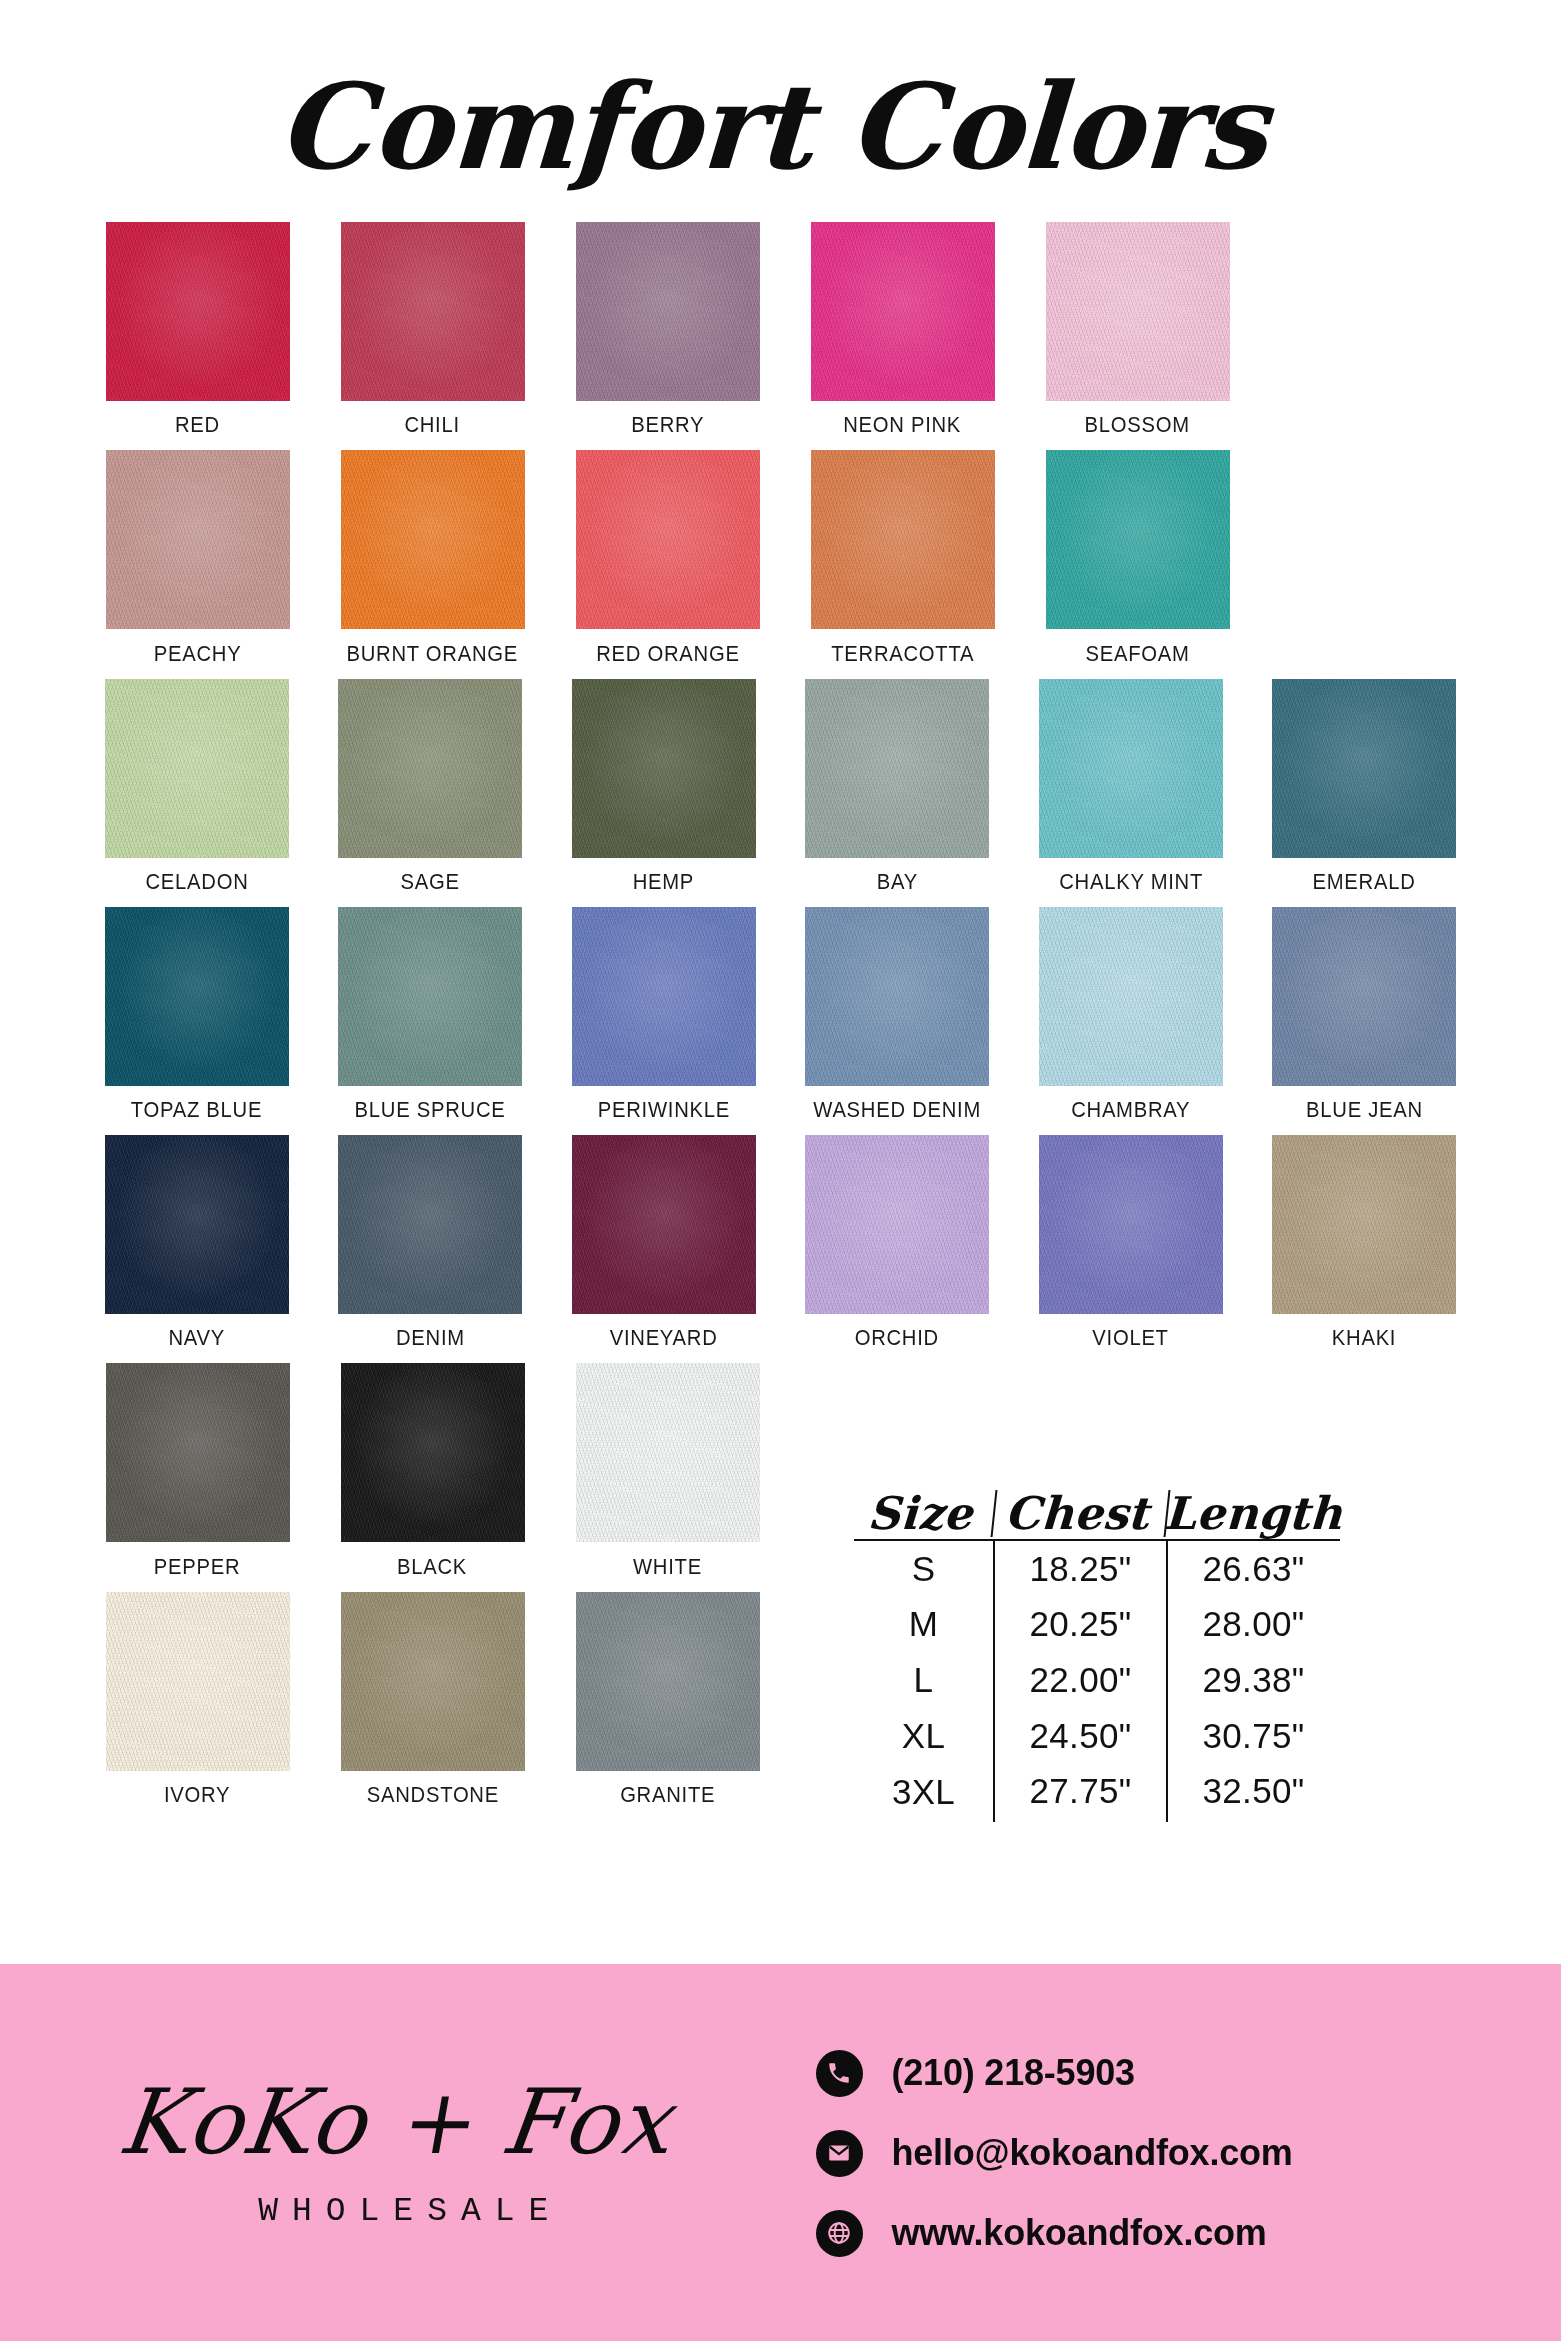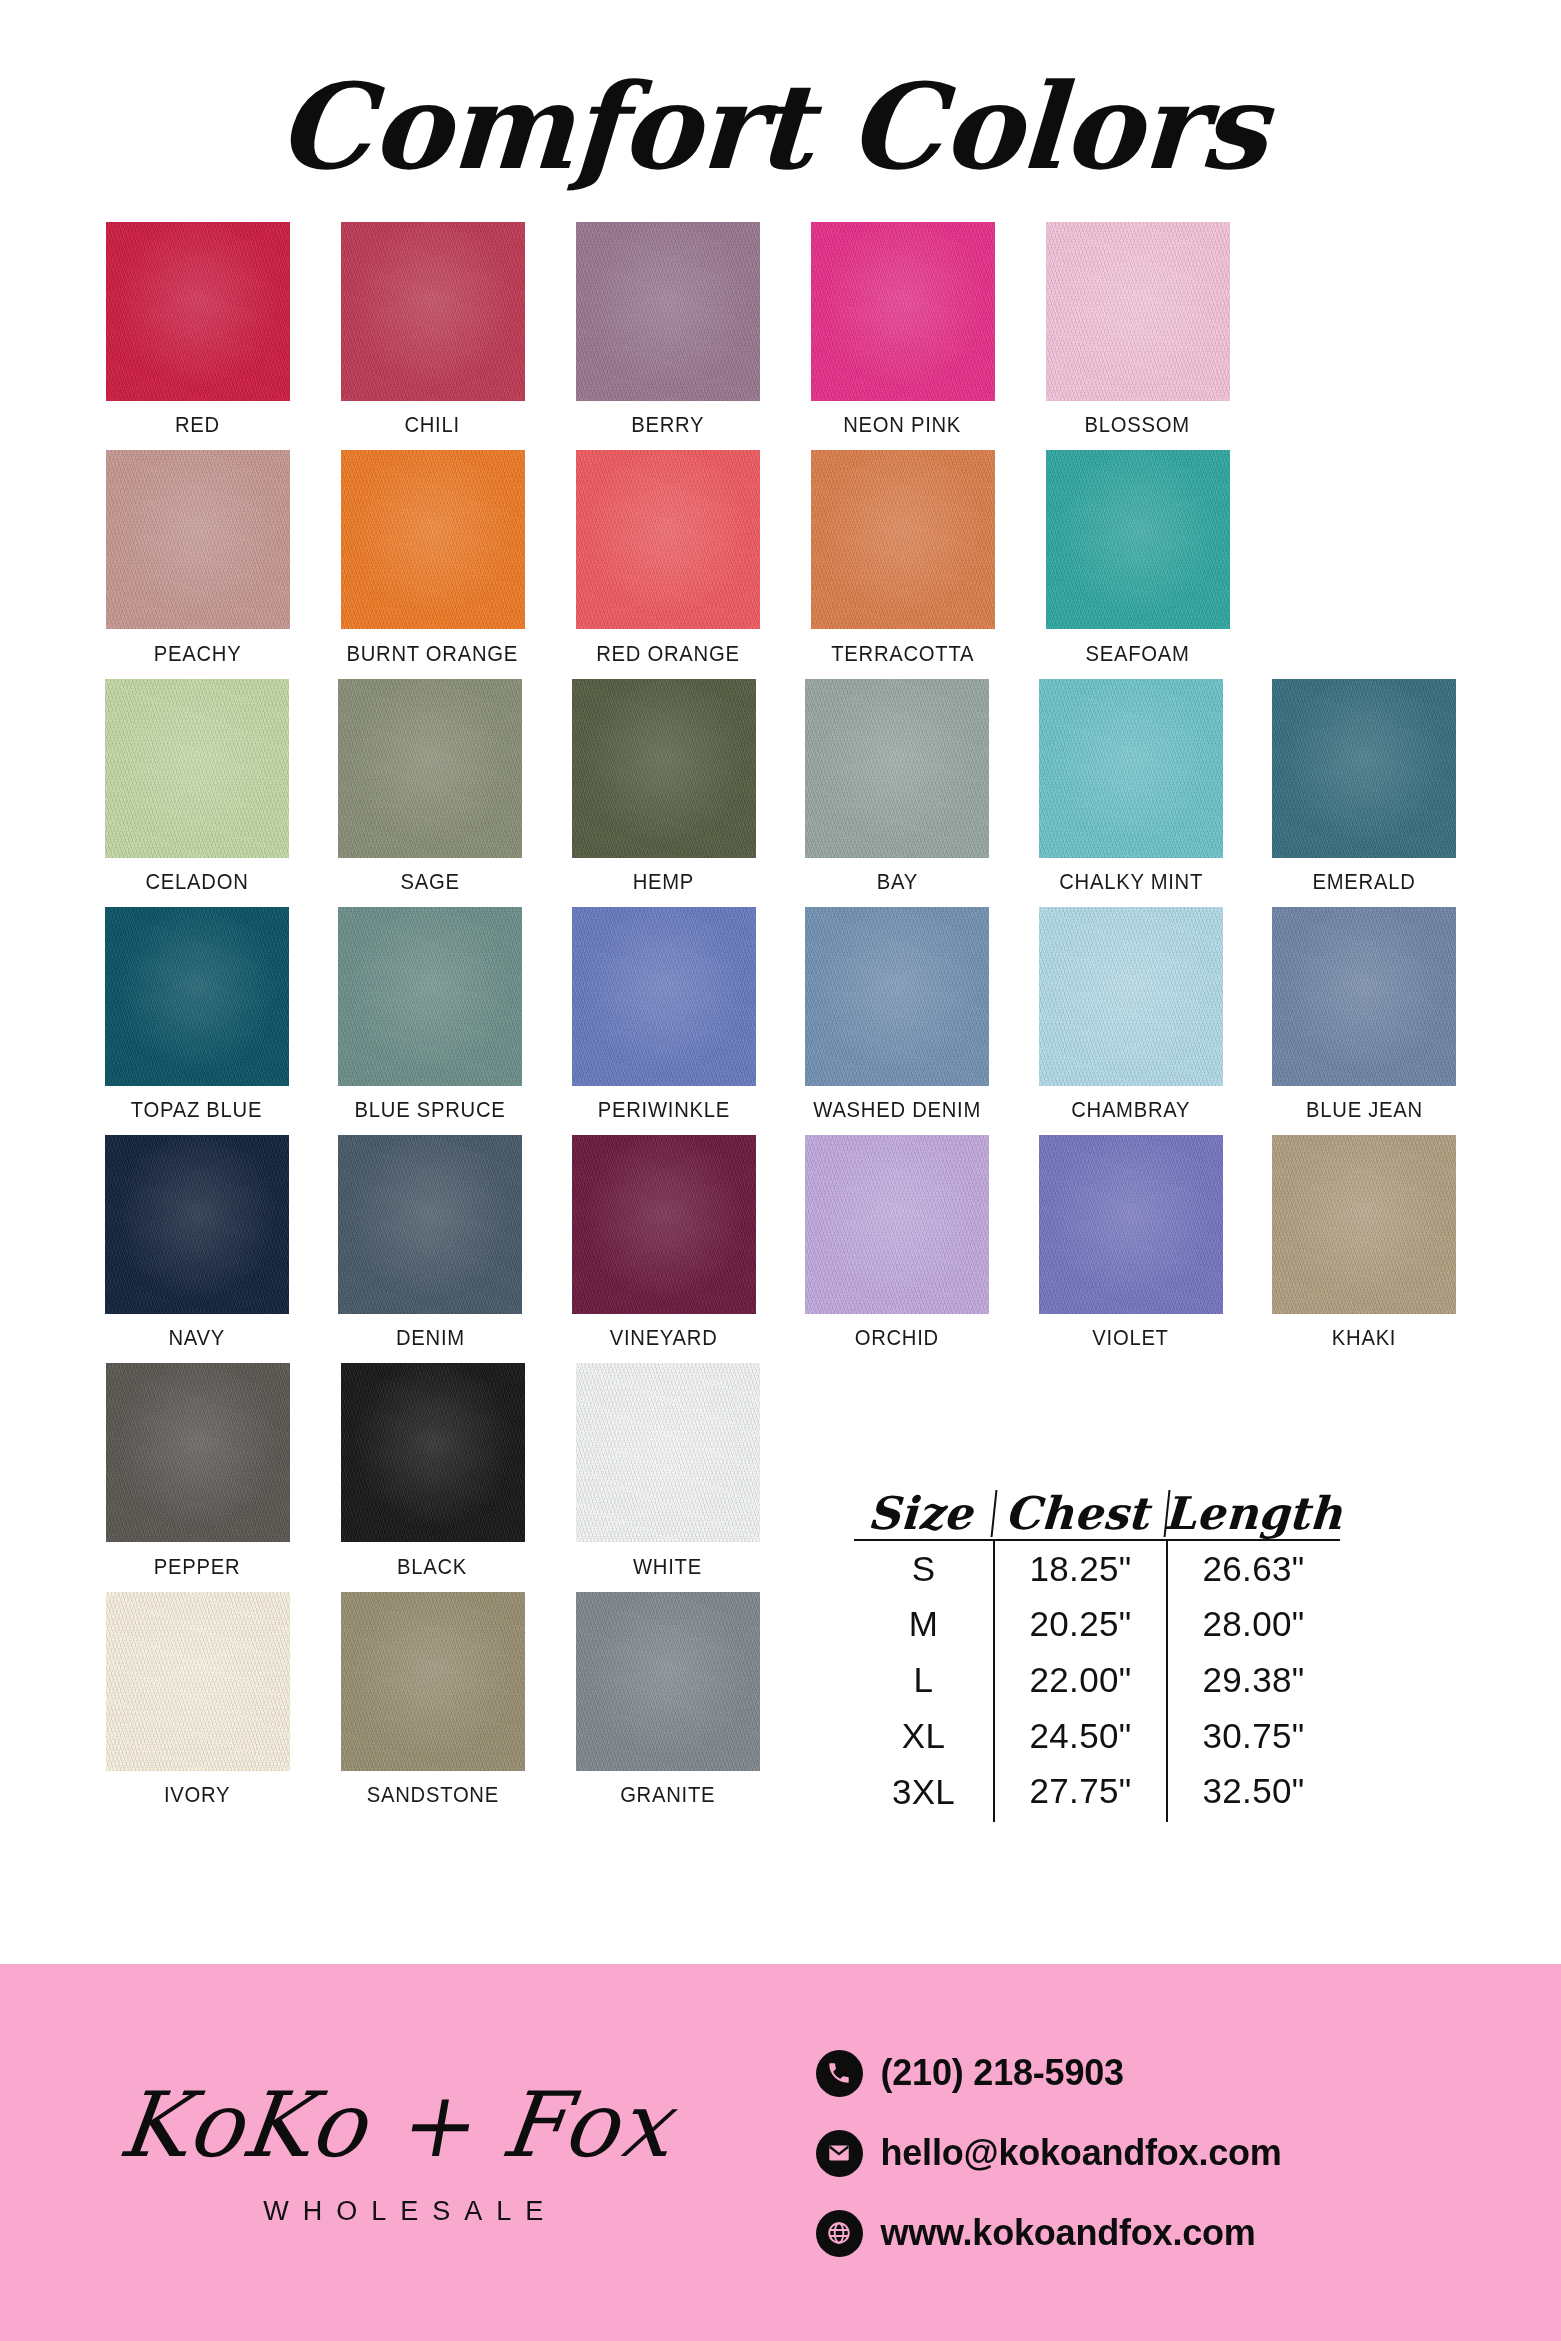--- a/index.html
+++ b/index.html
@@ -196,37 +196,37 @@
     font-style: italic;
     font-size: 90px;
     color: #0d0d0d;
     line-height: 1;
     letter-spacing: 1.7px;
     transform: skewX(-10deg);
     display: inline-block;
   }
   .brand-sub {
     margin-top: 26px;
-    font-family: Liberation Sans, sans-serif;
-    font-size: 27px;
+    font-family: Liberation Mono, monospace;
+    font-size: 33px;
     letter-spacing: 14px;
     color: #111;
     text-indent: 14px;
   }
   .contact {
     width: 781px;
     padding-left: 35px;
     display: flex;
     flex-direction: column;
     gap: 33px;
   }
   .contact-row {
     display: flex;
     align-items: center;
-    gap: 18px;
+    gap: 29px;
   }
   .cicon {
     width: 47px;
     height: 47px;
     border-radius: 50%;
     background: #0d0d0d;
     display: flex;
     align-items: center;
     justify-content: center;
     flex: 0 0 auto;

